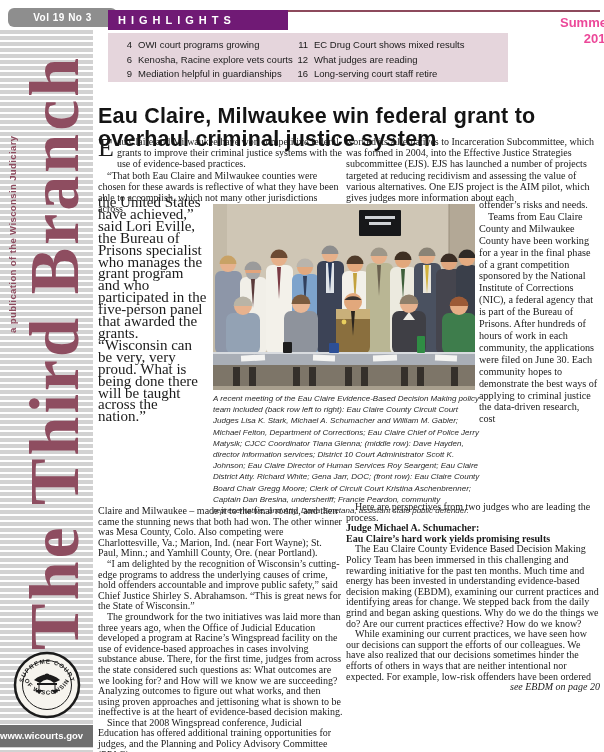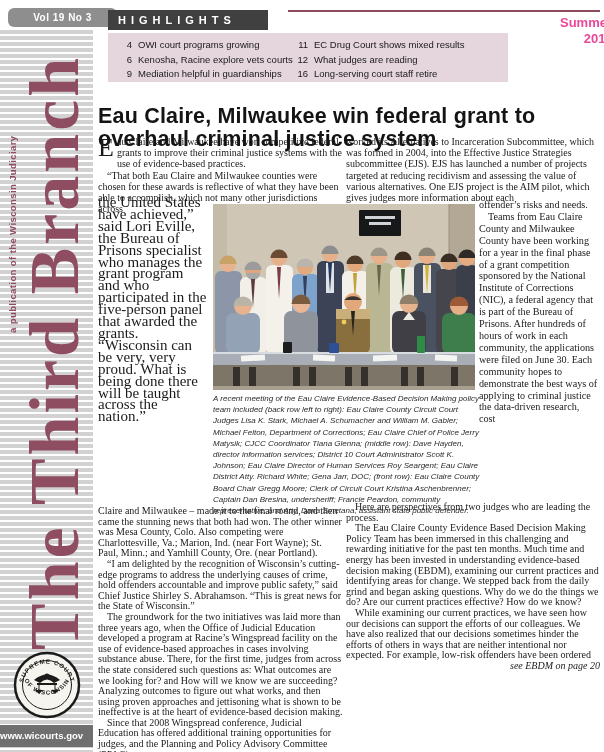--- a/index.html
+++ b/index.html
@@ -15,21 +15,21 @@
     font:bold 10px "Liberation Sans",sans-serif;text-align:center;line-height:19px;letter-spacing:.5px;border-radius:6px;}
   .vtitle{left:20px;top:650px;width:572px;transform:rotate(-90deg);transform-origin:0 0;
     font:bold 70px/70px "Liberation Serif",serif;color:#8e4d60;letter-spacing:3px;white-space:nowrap;}
   .vtag{left:7px;top:333px;width:252px;transform:rotate(-90deg);transform-origin:0 0;
     font:bold 9.5px/11px "Liberation Sans",sans-serif;color:#8e4d60;white-space:nowrap;letter-spacing:.4px;}
   .seal{left:12px;top:650px;}
   .webbar{left:0;top:725px;width:93px;height:22px;background:#6f6f6f;color:#fff;
     font:bold 9.5px "Liberation Sans",sans-serif;text-align:left;line-height:22px;}
 
   
-  .hl-bar{left:108px;top:10px;width:160px;height:20px;background:#404040;color:#fff;
+  .hl-bar{left:108px;top:10px;width:180px;height:20px;background:#701a75;color:#fff;
     font:bold 11px "Liberation Sans",sans-serif;line-height:20px;padding-left:10px;
     letter-spacing:5px;box-sizing:border-box;}
   .hrule{left:288px;top:10px;width:312px;height:2px;background:#8d4a5c;}
   .season{left:482px;top:15px;width:130px;text-align:right;
     font:bold 13px/16px "Liberation Sans",sans-serif;color:#ec4899;}
   .hl-box{left:108px;top:33px;width:400px;height:49px;background:#e5d5dc;}
   .hl-col{position:absolute;top:7px;}
   .hl-col1{left:10px;} .hl-col2{left:186px;}
   .hl-item{display:flex;font:9.5px/10.5px "Liberation Sans",sans-serif;color:#1a1a1a;margin-bottom:4px;}
   .hl-num{width:14px;text-align:right;margin-right:6px;flex:none;}
@@ -151,20 +151,24 @@
   <p>worked its Alternatives to Incarceration Subcommittee, which was formed in 2004, into the Effective Justice Strategies subcommittee (EJS). EJS has launched a number of projects targeted at reducing recidivism and assessing the value of various alternatives. One EJS project is the AIM pilot, which gives judges more information about each</p>
 </div>
 
 <div class="abs bt blockE">
   <p>offender’s risks and needs.</p>
   <p class="ind">Teams from Eau Claire County and Milwaukee County have been working for a year in the final phase of a grant competition sponsored by the National Institute of Corrections (NIC), a federal agency that is part of the Bureau of Prisons. After hundreds of hours of work in each community, the applications were filed on June 30. Each community hopes to demonstrate the best ways of applying to criminal justice the data-driven research, cost</p>
 </div>
 
 <div class="abs btsm blockF">
   <p class="ind">Here are perspectives from two judges who are leading the process.</p>
+  <p class="subhead">
+    <span>Judge Michael A. Schumacher:</span><br>
+    <span>Eau Claire’s hard work yields promising results</span>
+  </p>
   <p class="ind">The Eau Claire County Evidence Based Decision Making Policy Team has been immersed in this challenging and rewarding initiative for the past ten months. Much time and energy has been invested in understanding evidence-based decision making (EBDM), examining our current practices and identifying areas for change. We stepped back from the daily grind and began asking questions. Why do we do the things we do? Are our current practices effective? How do we know?</p>
   <p class="ind">While examining our current practices, we have seen how our decisions can support the efforts of our colleagues. We have also realized that our decisions sometimes hinder the efforts of others in ways that are neither intentional nor expected. For example, low-risk offenders have been ordered</p>
   <p class="jump">
     <span>see </span><span class="ref">EBDM</span><span> on page 20</span>
   </p>
 </div>
 
 <svg class="abs photo" viewBox="0 0 262 186">
 
   <rect width="262" height="186" fill="#cfc6b5"></rect>

